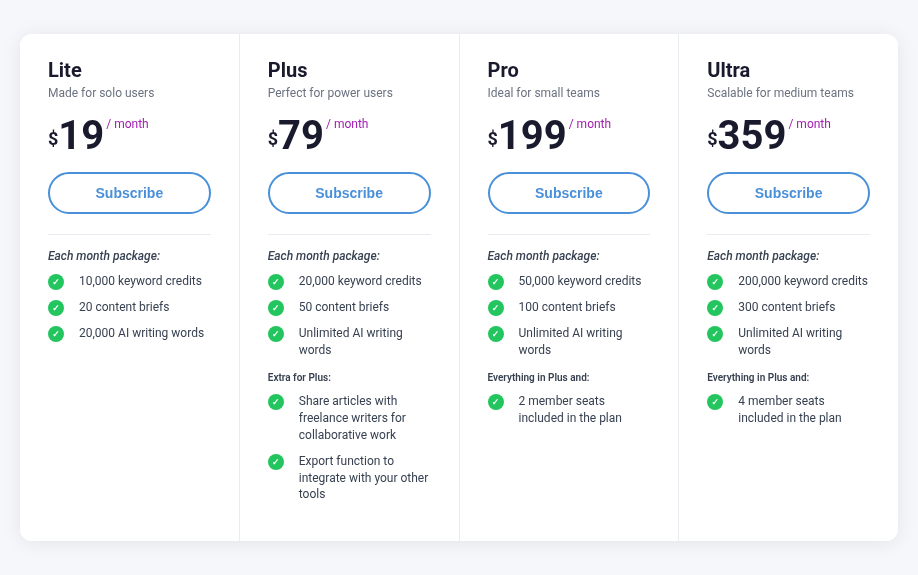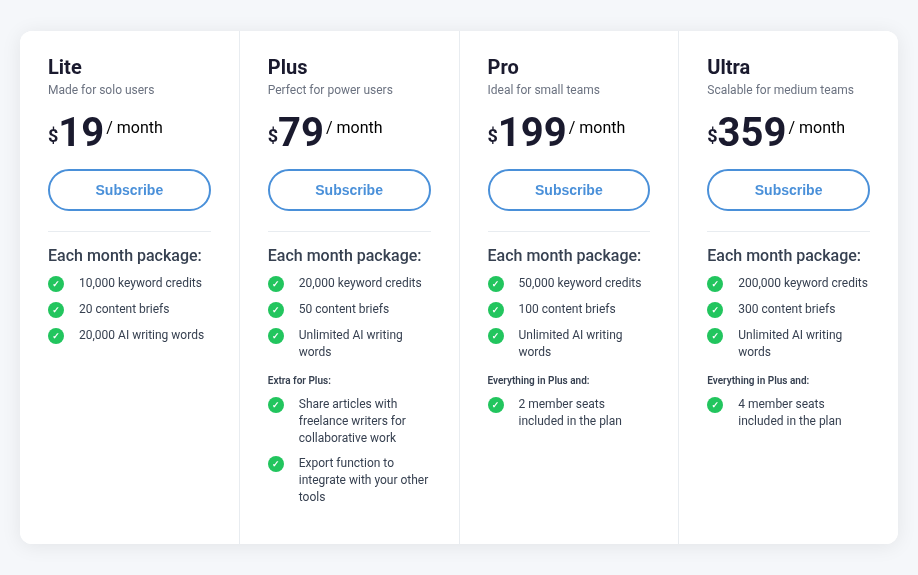--- a/index.html
+++ b/index.html
@@ -53,23 +53,23 @@
       line-height: 1;
       margin-bottom: 8px;
     }
     .price-amount {
       font-size: 40px;
       font-weight: 700;
       color: #1a1a2e;
       line-height: 1;
     }
     .price-period {
-      font-size: 16px;
-      color: #000000;
-      margin-bottom: 16px;
+      font-size: 12px;
+      color: #a21caf;
+      margin-bottom: 25px;
       margin-left: 2px;
     }
     .subscribe-btn {
       display: block;
       width: 100%;
       padding: 11px 16px;
       border: 2px solid #4a90d9;
       border-radius: 25px;
       background: white;
       color: #4a90d9;
@@ -78,24 +78,25 @@
       cursor: pointer;
       margin-bottom: 20px;
       transition: background 0.2s, color 0.2s;
     }
     .divider {
       border: none;
       border-top: 1px solid #e8ecf0;
       margin-bottom: 14px;
     }
     .section-label {
-      font-size: 16px;
+      font-size: 12px;
       color: #374151;
       font-weight: 500;
       margin-bottom: 10px;
+      font-style: italic;
     }
     .feature-list {
       list-style: none;
       margin-bottom: 14px;
     }
     .feature-item {
       display: flex;
       align-items: flex-start;
       gap: 15px;
       margin-bottom: 9px;

